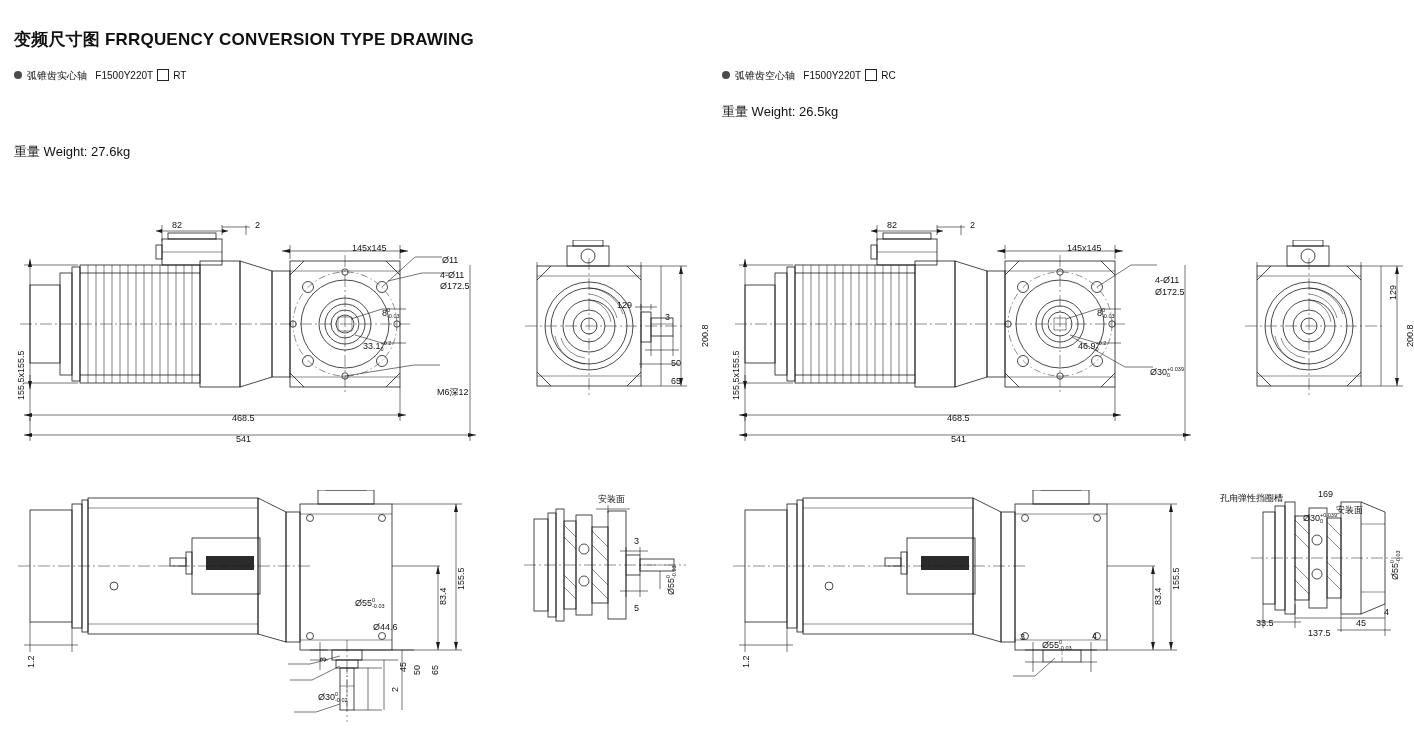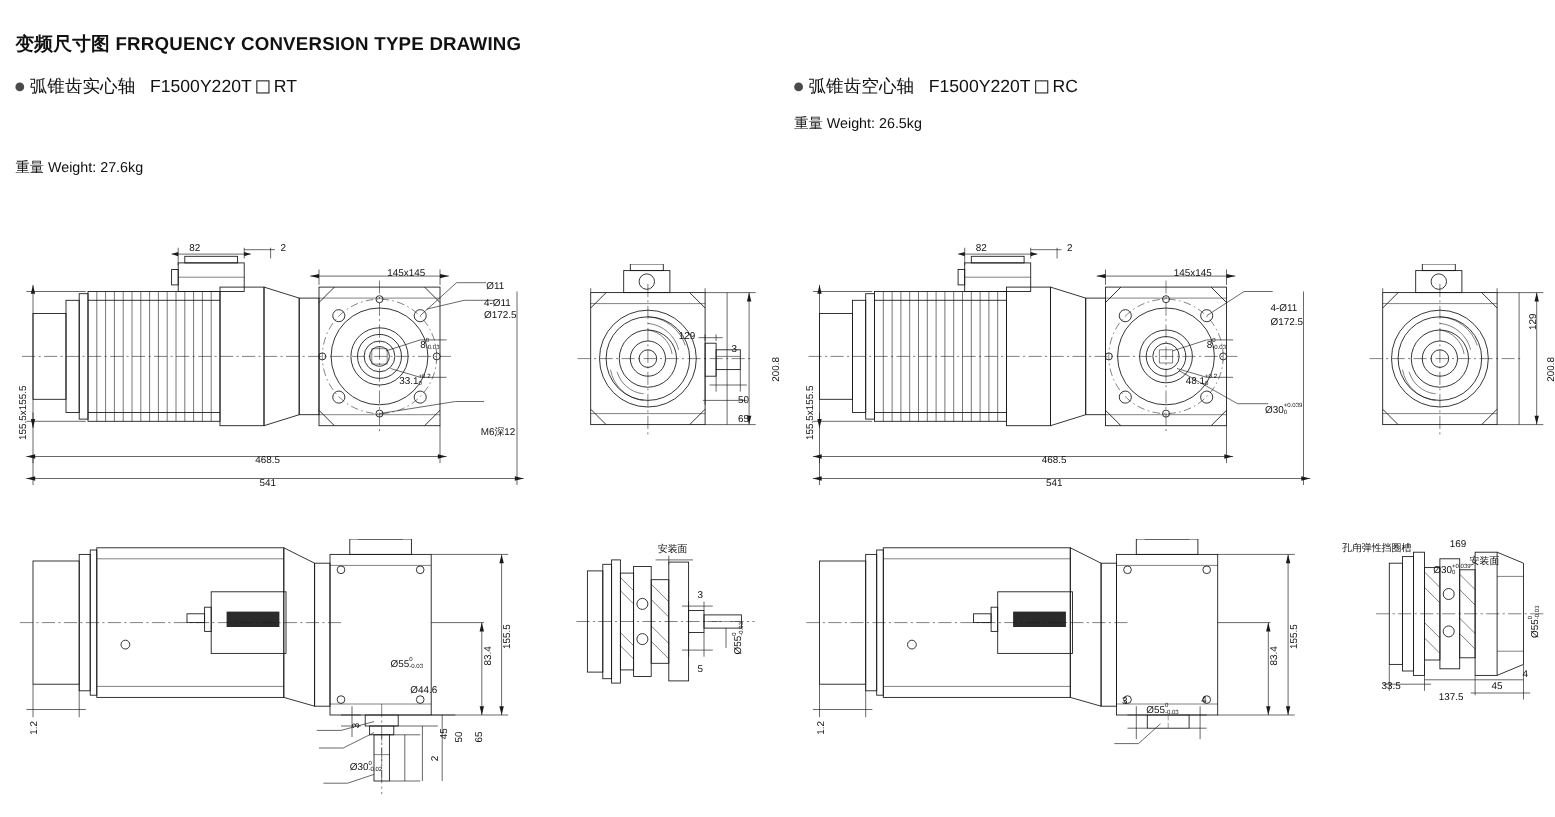--- a/index.html
+++ b/index.html
@@ -8,21 +8,21 @@
     font-family:"Liberation Sans", sans-serif;
     color:#111;position:relative;overflow:hidden;
   }
   .page{position:relative;width:1414px;height:743px;border-radius:19px;}
 
   
   .title{
     position:absolute;left:14px;top:28px;
     font-size:17px;font-weight:bold;letter-spacing:.2px;white-space:nowrap;
   }
-  .subhead{position:absolute;font-size:16px;white-space:nowrap;}
+  .subhead{position:absolute;font-size:10px;white-space:nowrap;}
   .bullet{
     display:inline-block;width:8px;height:8px;border-radius:50%;
     background:#4a4a4a;margin-right:5px;vertical-align:middle;position:relative;top:-1px;
   }
   .sq{
     display:inline-block;width:10px;height:10px;border:1px solid #222;
     vertical-align:middle;margin:0 4px;position:relative;top:-1px;
   }
   .weight{position:absolute;font-size:13px;white-space:nowrap;}
 
@@ -513,21 +513,21 @@
           <polygon points="20,164 18,156 22,156"></polygon>
       </g>
     </svg>
   </div>
   <div class="lbl" style="left:887px;top:220px;">82</div>
   <div class="lbl" style="left:970px;top:220px;">2</div>
   <div class="lbl" style="left:1067px;top:243px;">145x145</div>
   <div class="lbl" style="left:1155px;top:275px;">4-Ø11</div>
   <div class="lbl" style="left:1155px;top:287px;">Ø172.5</div>
   <div class="lbl" style="left:1097px;top:308px;"><span>8</span><span class="frac"><span>0</span><br><span>-0.03</span></span></div>
-  <div class="lbl" style="left:1078px;top:341px;"><span>48.1</span><span class="frac"><span>+0.2</span><br><span>0</span></span></div>
+  <div class="lbl" style="left:1078px;top:341px;"><span>46.9</span><span class="frac"><span>+0.2</span><br><span>0</span></span></div>
   <div class="lbl" style="left:1150px;top:367px;"><span>Ø30</span><span class="frac"><span>+0.039</span><br><span>0</span></span></div>
   <div class="lbl rot" style="left:731px;top:400px;transform:rotate(-90deg);">155.5x155.5</div>
   <div class="lbl" style="left:947px;top:413px;">468.5</div>
   <div class="lbl" style="left:951px;top:434px;">541</div>
 
   <div class="dwg" style="left:1235px;top:240px;">
     <svg width="175" height="185" viewBox="0 0 175 185">
       <g fill="none" stroke="#1a1a1a" stroke-width="0.8">
         <rect x="52" y="6" width="42" height="20"></rect>
         <rect x="58" y="0" width="30" height="6"></rect>

